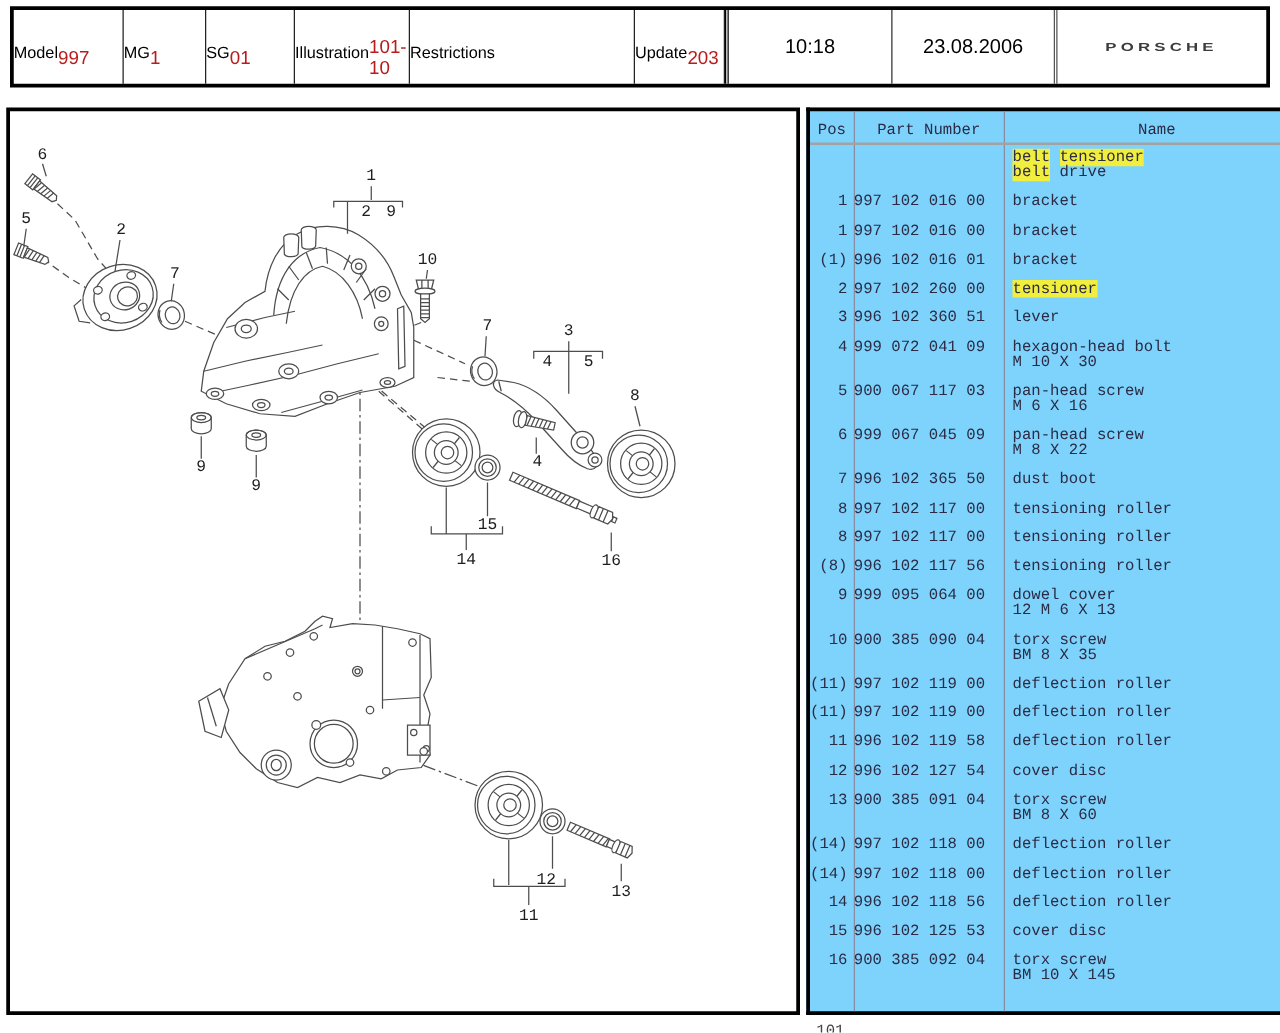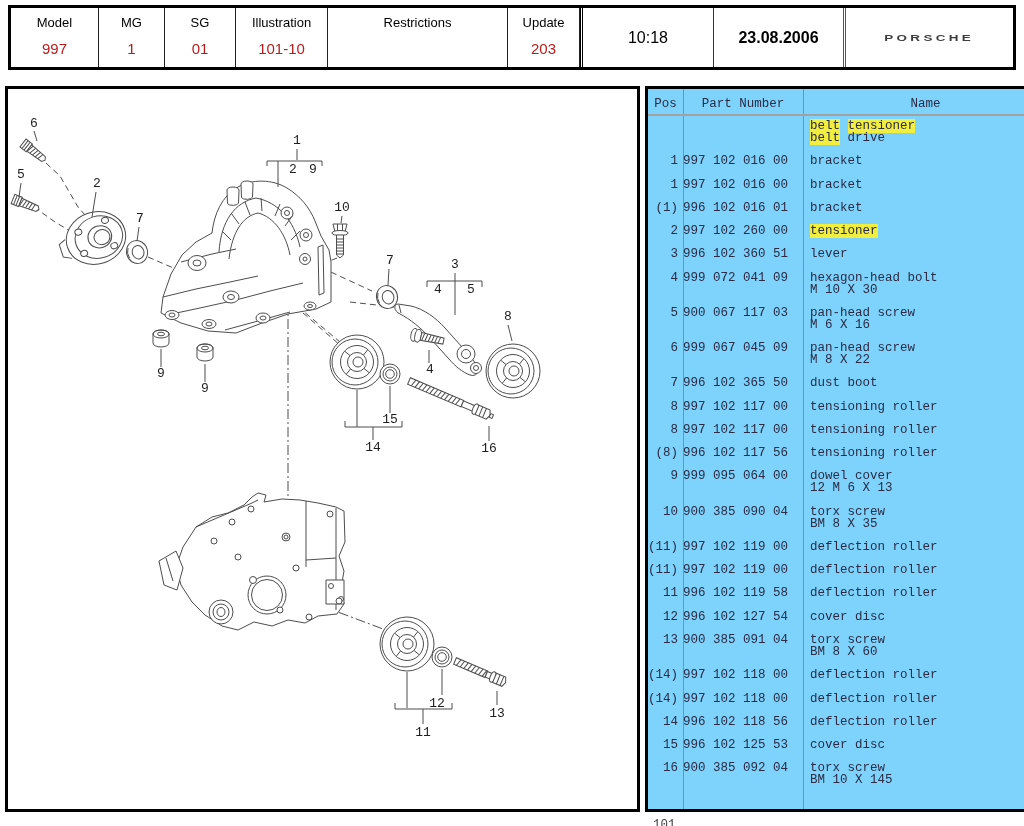--- a/index.html
+++ b/index.html
@@ -8,21 +8,21 @@
     background:#fff; font-family:"Liberation Sans", sans-serif;
     --hl:#f1ee3e; --ttext:#2b2b45; --dline:#4d4d4d;
   }
   
   #hdr {
     position:absolute; left:8px; top:5px; width:1008px; height:65px;
     border:3px solid #000; box-sizing:border-box; display:flex; background:#fff;
   }
   .hcell {
     border-right:1px solid #222; box-sizing:border-box; flex:none;
-    display:flex; flex-direction:column; align-items:center; padding-top:7px;
+    display:flex; flex-direction:row; align-items:center; padding-top:7px;
   }
   .hcell .lab { font-size:13px; color:#000; }
   .hcell .val { font-size:15px; color:#b91c1c; margin-top:10px; }
   .hmid {
     box-sizing:border-box; flex:none; display:flex; align-items:center; justify-content:center;
     font-size:16px; color:#000;
   }
   #cell-time { border-left:3px double #000; }
   #cell-date { border-left:1px solid #333; }
   #cell-logo { border-left:3px double #555; flex:1; }
@@ -97,21 +97,21 @@
         <span class="val"></span>
       </div>
       <div class="hcell" style="width: 72px;">
         <span class="lab">Update</span>
         <span class="val">203</span>
       </div>
     </div>
   <div class="hmid" id="cell-time" style="width:133px;">
     <span>10:18</span>
   </div>
-  <div class="hmid" id="cell-date" style="width:130px;font-weight:bold;">
+  <div class="hmid" id="cell-date" style="width:130px;">
     <span>23.08.2006</span>
   </div>
   <div class="hmid" id="cell-logo">
     <span id="porsche-logo">PORSCHE</span>
   </div>
 </div>
 
 <div id="diagram-panel">
 <svg id="diagram-svg" width="629" height="720" viewBox="8 89 629 720" xmlns="http://www.w3.org/2000/svg">
   <defs>

